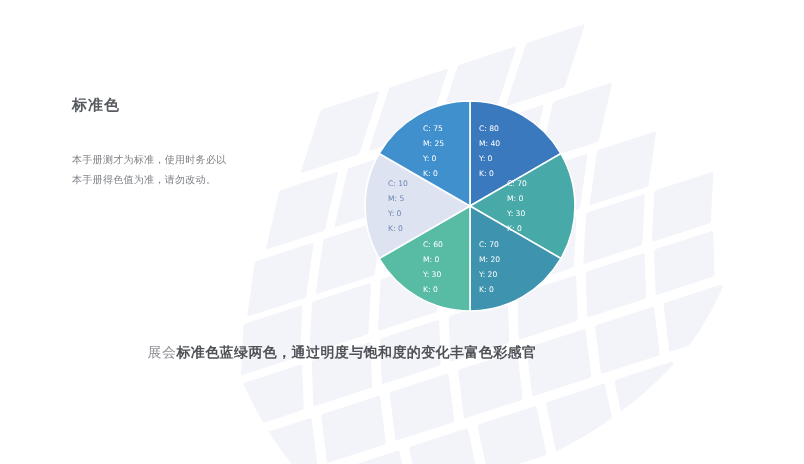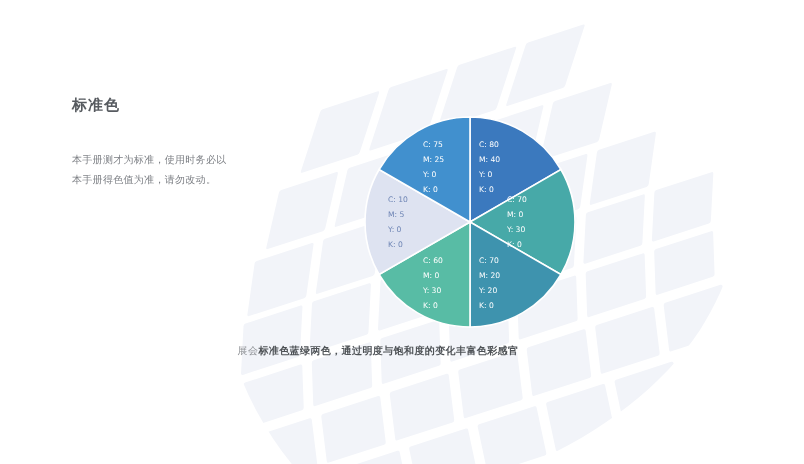--- a/index.html
+++ b/index.html
@@ -50,21 +50,21 @@
     line-height: 2.0;
     margin: 0 0 16px 0;
     letter-spacing: 0.3px;
   }
   .body-para:last-child { margin-bottom: 12px; }
 
   
   #pie-wrap {
     position: absolute;
     left: 362px;
-    top: 114px;
+    top: 98px;
     width: 216px;
     height: 216px;
   }
   #pie-svg { display: block; }
 
   .slice-label {
     font-family: "DejaVu Sans", "Liberation Sans", sans-serif;
     font-size: 7.6px;
     fill: #ffffff;
   }
@@ -72,24 +72,23 @@
     fill: #6d84b4;
   }
 
   
   #caption {
     position: absolute;
     left: 0;
     top: 344px;
     width: 684px;
     text-align: center;
-    font-size: 10px;
+    font-size: 14px;
     color: #5f6368;
     letter-spacing: 0.4px;
-    margin-left: 36px;
   }
   #caption .cap-lead { color: #8f9296; }
   #caption .cap-main { color: #4e5256; font-weight: bold; }
 </style>
 </head>
 <body>
 
 <div id="slide">
 
   <svg id="bg-watermark" viewBox="0 0 804 464" xmlns="http://www.w3.org/2000/svg" aria-hidden="true">

